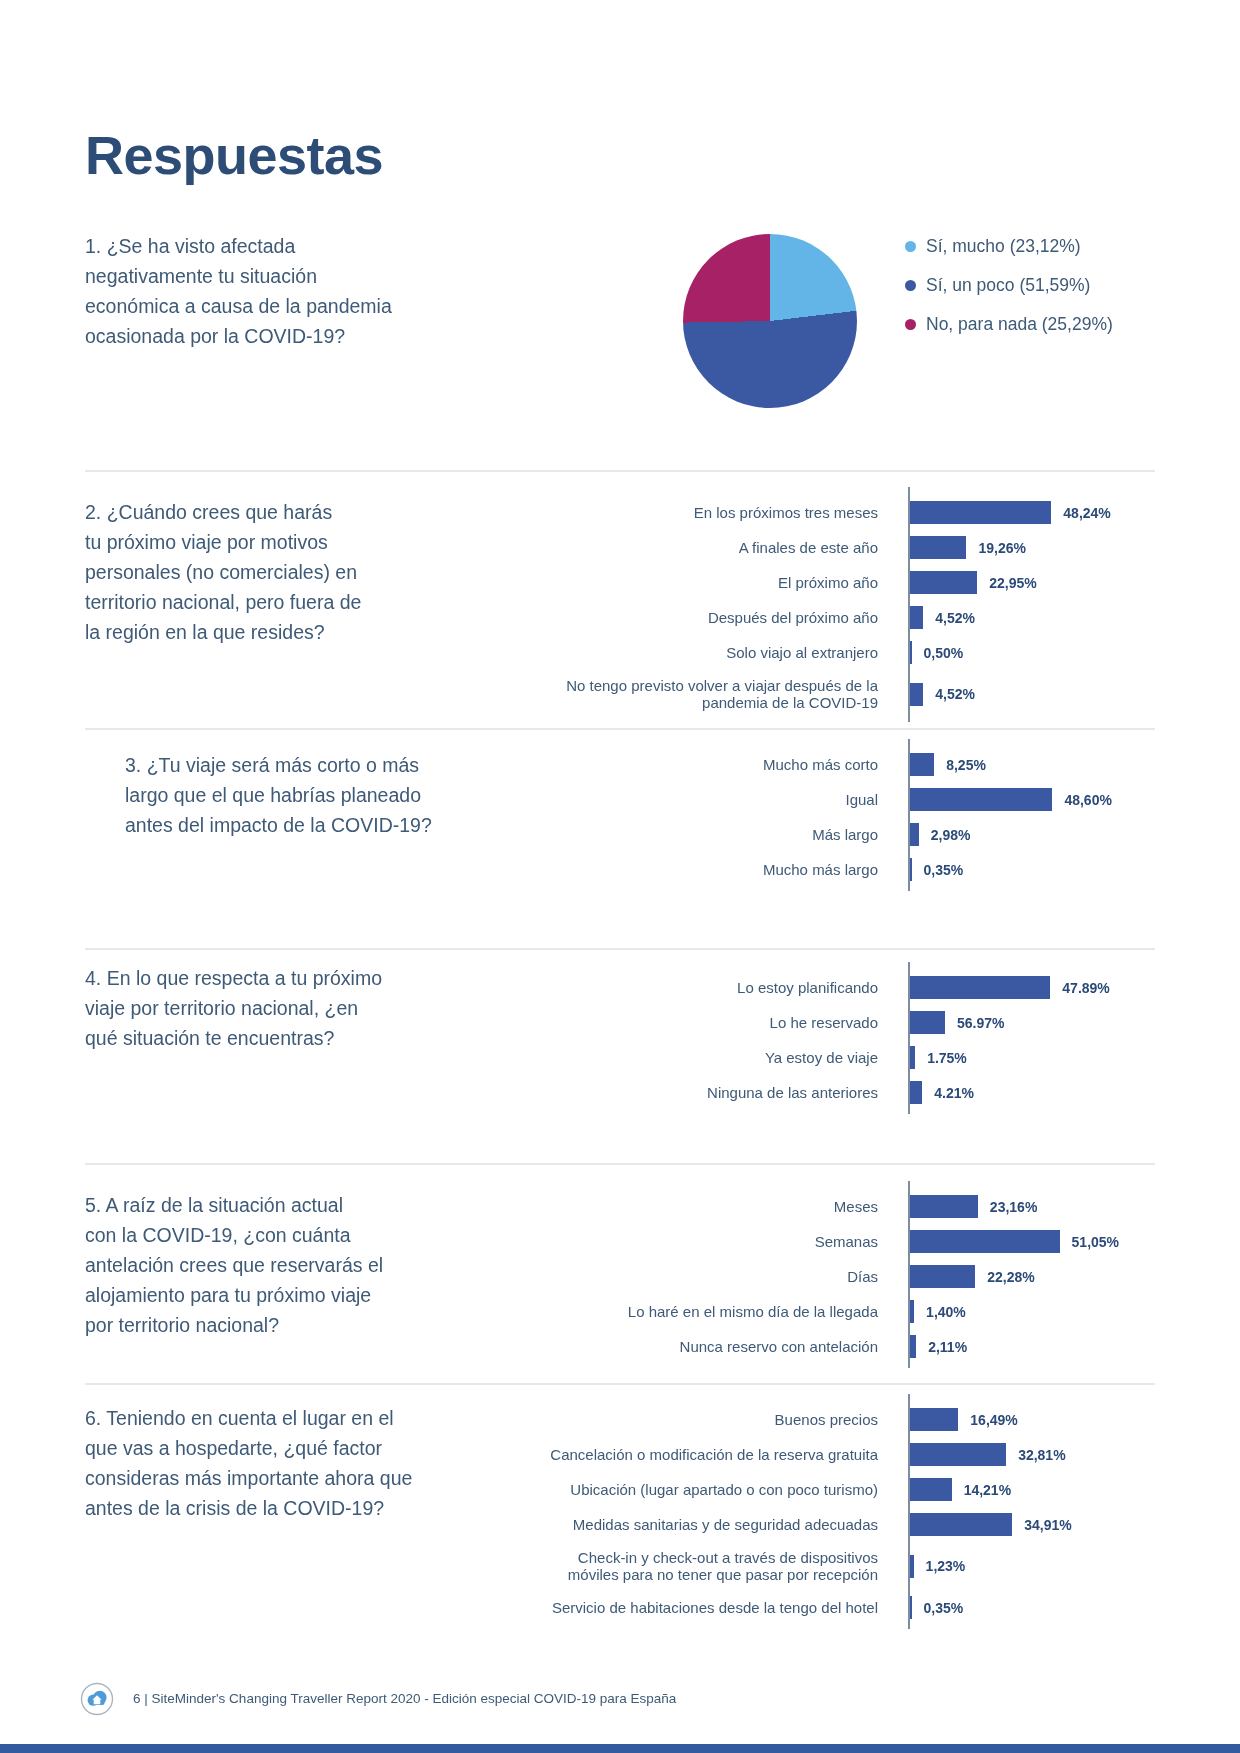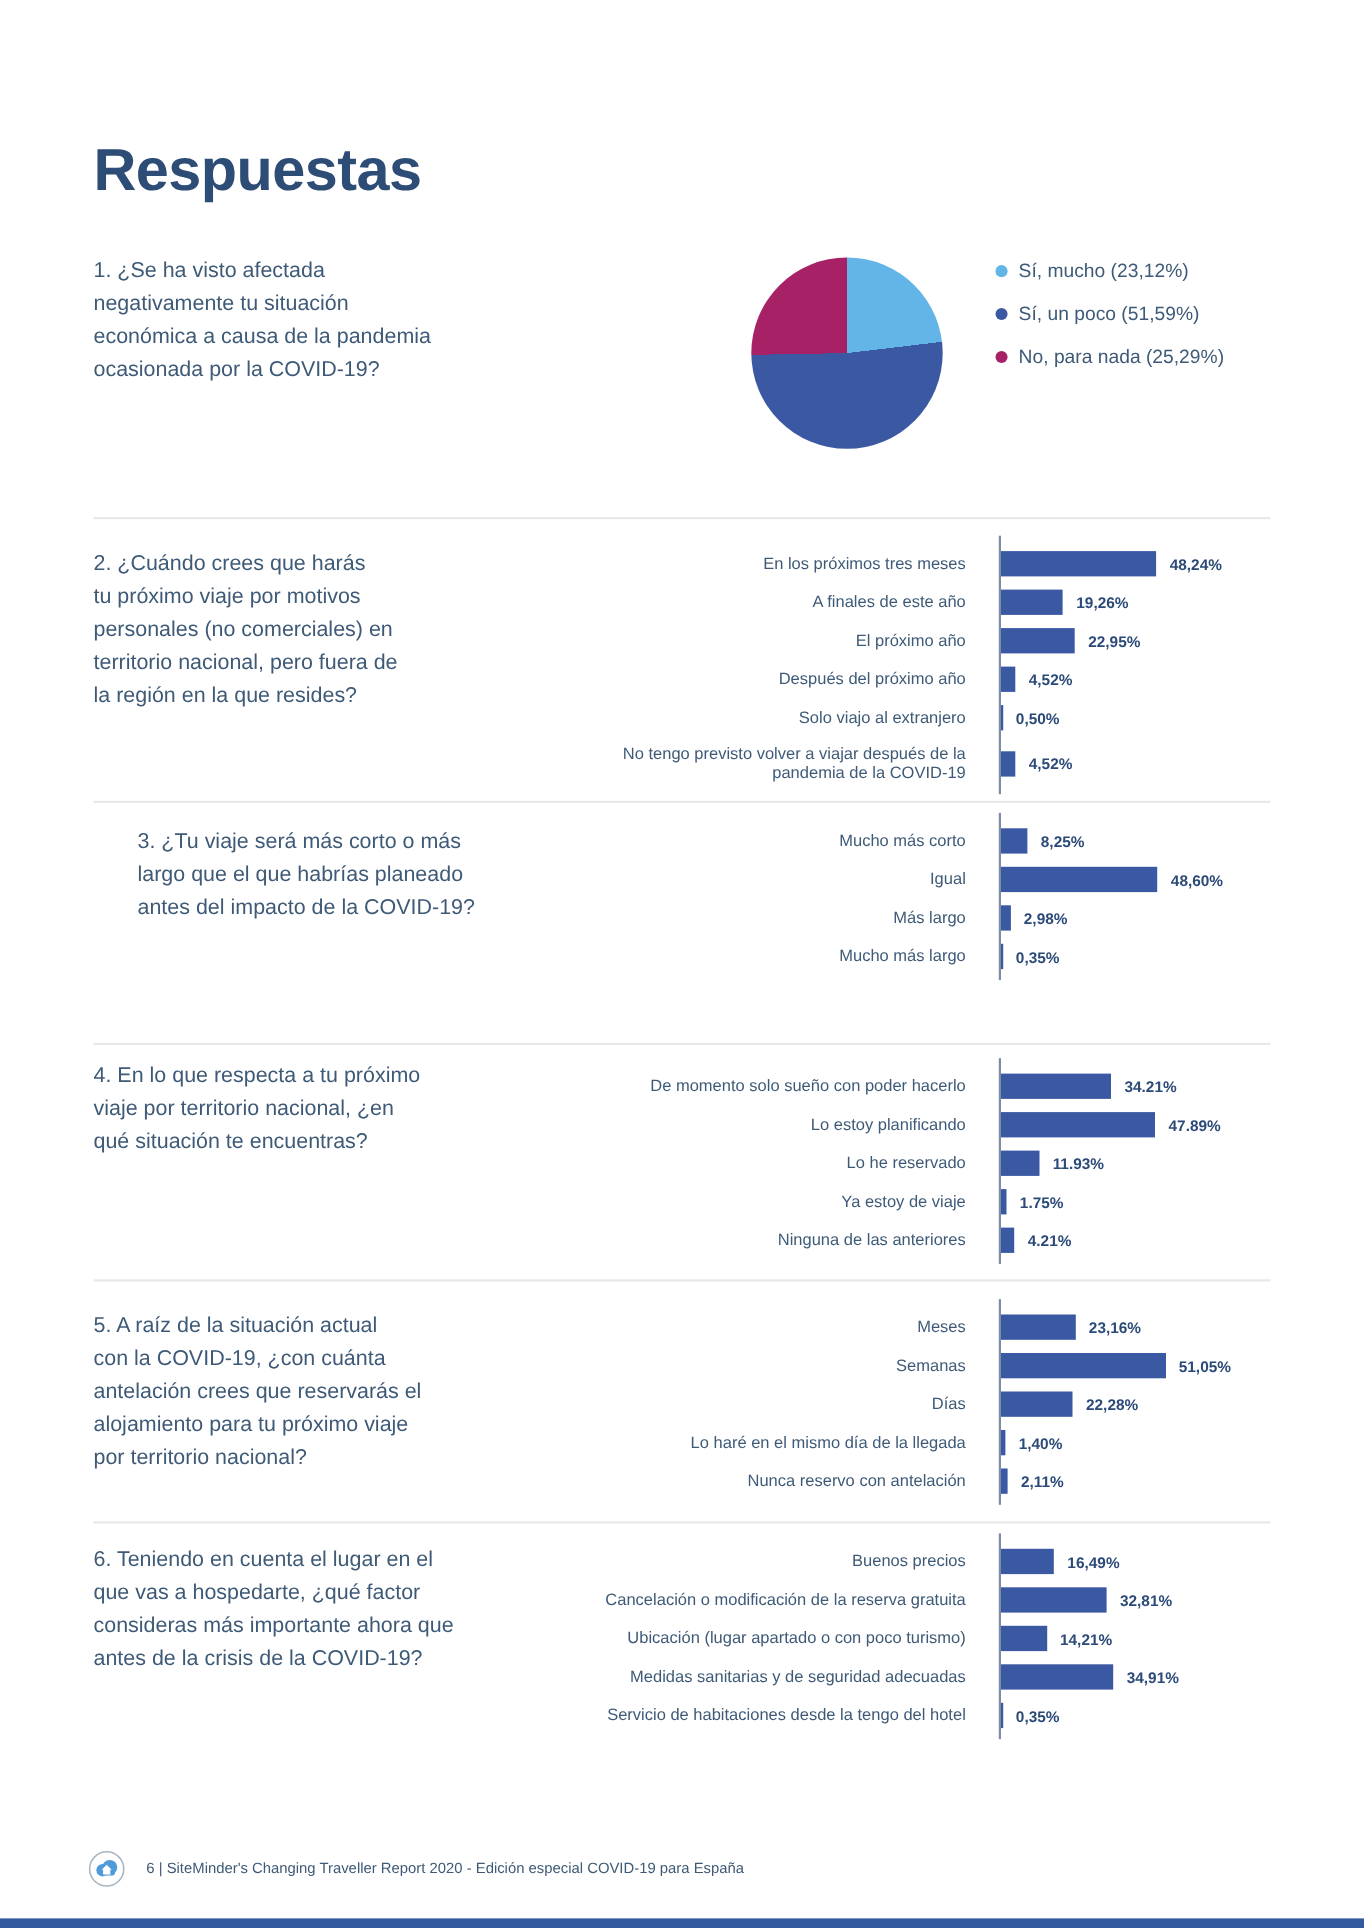--- a/index.html
+++ b/index.html
@@ -163,39 +163,32 @@
   </div>
         </div>
   </div>
       <div class="bar-section" style="top: 948px;">
     <div class="divider"></div>
     <div class="question" style="top: 15px;">4. En lo que respecta a tu próximo
 viaje por territorio nacional, ¿en
 qué situación te encuentras?</div>
     <div class="rows" style="top: 22px;">
       <div class="axis"></div>
-    <div class="row">
-    <div class="cat">De momento solo sueño con poder hacerlo</div>
-    <div class="bar-area">
-      <div class="bar" style="width: 100.235px;"></div>
-      <div class="val">34.21%</div>
-    </div>
-  </div>
           <div class="row">
     <div class="cat">Lo estoy planificando</div>
     <div class="bar-area">
       <div class="bar" style="width: 140.318px;"></div>
       <div class="val">47.89%</div>
     </div>
   </div>
           <div class="row">
     <div class="cat">Lo he reservado</div>
     <div class="bar-area">
       <div class="bar" style="width: 34.9549px;"></div>
-      <div class="val">11.93%</div>
+      <div class="val">56.97%</div>
     </div>
   </div>
           <div class="row">
     <div class="cat">Ya estoy de viaje</div>
     <div class="bar-area">
       <div class="bar" style="width: 5.1275px;"></div>
       <div class="val">1.75%</div>
     </div>
   </div>
           <div class="row">
@@ -280,20 +273,28 @@
     <div class="bar-area">
       <div class="bar" style="width: 41.6353px;"></div>
       <div class="val">14,21%</div>
     </div>
   </div>
           <div class="row">
     <div class="cat">Medidas sanitarias y de seguridad adecuadas</div>
     <div class="bar-area">
       <div class="bar" style="width: 102.286px;"></div>
       <div class="val">34,91%</div>
+    </div>
+  </div>
+          <div class="row two-line">
+    <div class="cat">Check-in y check-out a través de dispositivos
+móviles para no tener que pasar por recepción</div>
+    <div class="bar-area">
+      <div class="bar" style="width: 3.6039px;"></div>
+      <div class="val">1,23%</div>
     </div>
   </div>
           <div class="row">
     <div class="cat">Servicio de habitaciones desde la tengo del hotel</div>
     <div class="bar-area">
       <div class="bar" style="width: 1.5px;"></div>
       <div class="val">0,35%</div>
     </div>
   </div>
         </div>

